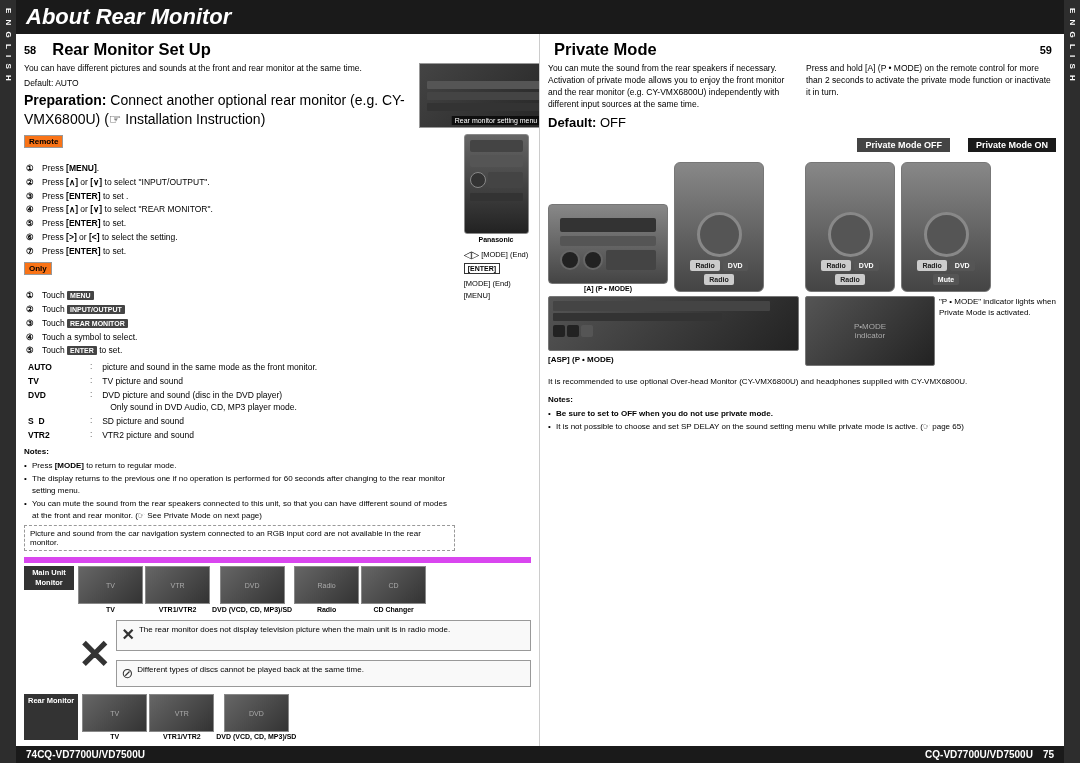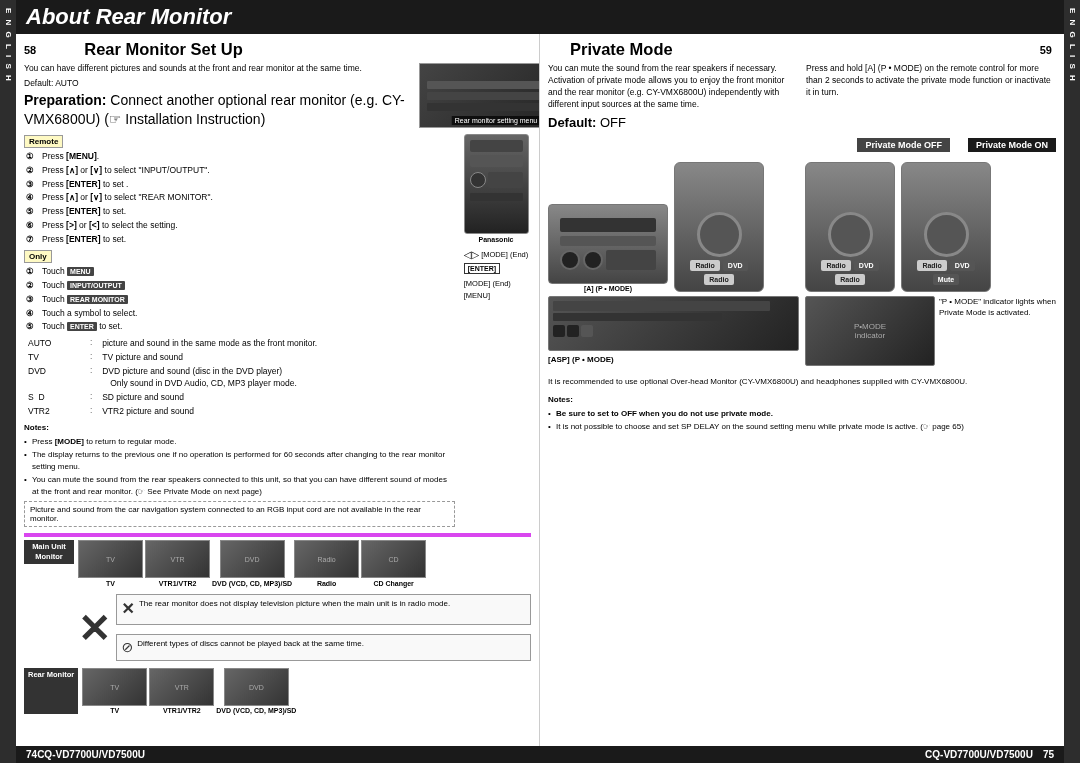--- a/index.html
+++ b/index.html
@@ -93,21 +93,21 @@
     
     .page-num {
       font-size: 11px;
       font-weight: bold;
       margin-right: 4px;
     }
 
     .section-title-row {
       display: flex;
       align-items: center;
-      gap: 22px;
+      gap: 6px;
       margin-bottom: 4px;
     }
 
     
     .monitor-img {
       width: 155px;
       height: 65px;
       background: #ddd;
       border: 1px solid #999;
       display: flex;
@@ -138,22 +138,22 @@
       white-space: nowrap;
     }
 
     
     .label-box {
       display: inline-block;
       border: 1px solid #999;
       padding: 1px 4px;
       font-size: 8px;
       font-weight: bold;
-      margin-bottom: 2px;
-      background: #fef9c3;
+      margin-bottom: 14px;
+      background: #f97316;
     }
 
     .instruction-list {
       font-size: 8.5px;
       line-height: 1.5;
       margin-left: 2px;
     }
     .instruction-list li {
       list-style: none;
       display: flex;
@@ -182,21 +182,21 @@
       border-collapse: collapse;
       font-size: 8.5px;
       margin: 4px 0;
     }
     .mode-table td {
       padding: 1px 4px;
       vertical-align: top;
       line-height: 1.4;
     }
     .mode-table .mode-label {
-      font-weight: normal;
+      font-weight: bold;
       white-space: nowrap;
       min-width: 40px;
     }
     .mode-table .mode-sep {
       color: #666;
       padding: 0 2px;
     }
 
     .notes-section {
       font-size: 8px;
@@ -527,21 +527,21 @@
             <div style="margin-top:3px;">
               <span>[MODE] (End)</span>
             </div>
             <div>
               <span>[MENU]</span>
             </div>
           </div>
         </div>
       </div>
 
-      <div style="border-top: 4px solid #d946ef; margin-top:3px; padding-top:3px;">
+      <div style="border-top: 6px solid #d946ef; margin-top:3px; padding-top:3px;">
 
         <div style="display:flex; gap:4px; align-items:flex-start;">
           <div style="min-width:50px;">
             <div style="background:#333; color:#fff; padding:2px 4px; font-size:7.5px; font-weight:bold; text-align:center; line-height:1.3;">Main Unit<br>Monitor</div>
           </div>
           <div style="flex:1;">
             <div style="display:flex; gap:2px;">
               <div style="display:flex; flex-direction:column; align-items:center; gap:1px;">
                 <div class="dev-thumb">
                     <div style="color:#aaa; font-size:7px;">TV</div>

